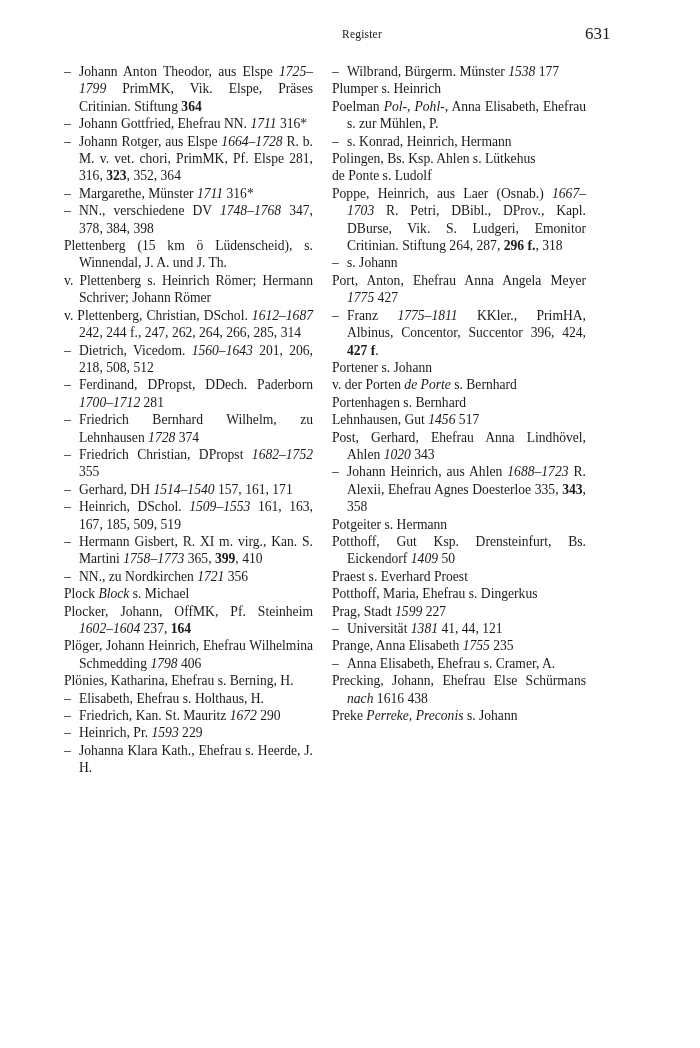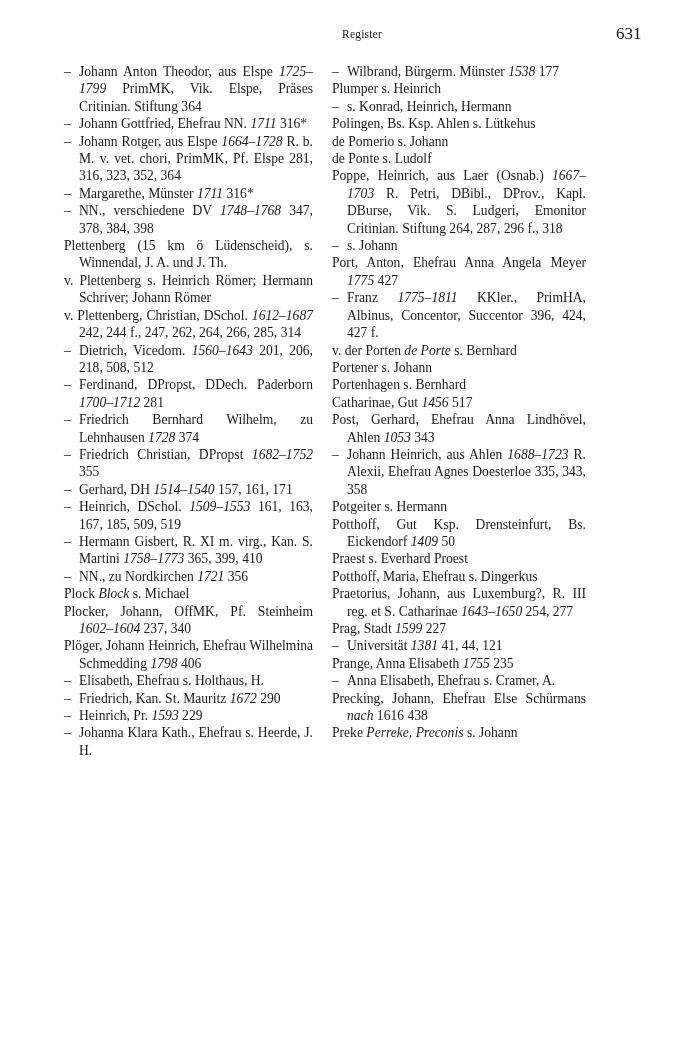--- a/index.html
+++ b/index.html
@@ -10,40 +10,40 @@
   }
   .running-head {
     position: absolute; top: 24px; left: 0; width: 700px; height: 24px;
   }
   .running-title {
     position: absolute; left: 12px; width: 700px; top: 4px; text-align: center;
     font-family: "Liberation Serif", serif; font-size: 11.5px; letter-spacing: 0.2px;
   }
   .page-number {
     position: absolute; left: 585px; top: 0px;
-    font-family: "Liberation Serif", serif; font-size: 17px; margin-left: 31px;
+    font-family: "Liberation Serif", serif; font-size: 17px;
   }
   .column {
     position: absolute; top: 63px;
     font-family: "Liberation Serif", serif; font-size: 13.6px; line-height: 17.4px;
   }
   .col-left { left: 64px; width: 249px; }
   .col-right { left: 332px; width: 254px; }
   .entry {
     position: relative; padding-left: 15px; text-indent: -15px;
     text-align: justify; text-align-last: left;
     hyphens: manual;
   }
   .entry.sub { padding-left: 15px; text-indent: 0; }
   .entry.sub .dash {
     position: absolute; left: 0; top: 0; width: 13px;
   }
   .entry.main { padding-left: 15px; text-indent: -15px; }
   .entry i { font-style: italic; }
-  .entry b { font-weight: normal; }
+  .entry b { font-weight: bold; }
 </style>
 </head>
 <body>
 
 <div class="running-head">
   <div class="running-title">Register</div>
   <div class="page-number">631</div>
 </div>
 
 <div class="column col-left">
@@ -57,48 +57,48 @@
     <div class="entry main"><span>v. Plettenberg, Christian, DSchol. </span><i>1612–1687</i><span> 242, 244 f., 247, 262, 264, 266, 285, 314</span></div>
     <div class="entry sub"><span class="dash">–</span><span>Dietrich, Vicedom. </span><i>1560–1643</i><span> 201, 206, 218, 508, 512</span></div>
     <div class="entry sub"><span class="dash">–</span><span>Ferdinand, DPropst, DDech. Pader­born </span><i>1700–1712</i><span> 281</span></div>
     <div class="entry sub"><span class="dash">–</span><span>Friedrich Bernhard Wilhelm, zu Lehnhausen </span><i>1728</i><span> 374</span></div>
     <div class="entry sub"><span class="dash">–</span><span>Friedrich Christian, DPropst </span><i>1682–1752</i><span> 355</span></div>
     <div class="entry sub"><span class="dash">–</span><span>Gerhard, DH </span><i>1514–1540</i><span> 157, 161, 171</span></div>
     <div class="entry sub"><span class="dash">–</span><span>Heinrich, DSchol. </span><i>1509–1553</i><span> 161, 163, 167, 185, 509, 519</span></div>
     <div class="entry sub"><span class="dash">–</span><span>Hermann Gisbert, R. XI m. virg., Kan. S. Martini </span><i>1758–1773</i><span> 365, </span><b>399</b><span>, 410</span></div>
     <div class="entry sub"><span class="dash">–</span><span>NN., zu Nordkirchen </span><i>1721</i><span> 356</span></div>
     <div class="entry main"><span>Plock </span><i>Block</i><span> s. Michael</span></div>
-    <div class="entry main"><span>Plocker, Johann, OffMK, Pf. Steinheim </span><i>1602–1604</i><span> 237, </span><b>340</b></div>
+    <div class="entry main"><span>Plocker, Johann, OffMK, Pf. Steinheim </span><i>1602–1604</i><span> 237, </span><b>164</b></div>
     <div class="entry main"><span>Plöger, Johann Heinrich, Ehefrau Wil­helmina Schmedding </span><i>1798</i><span> 406</span></div>
+    <div class="entry main"><span>Plönies, Katharina, Ehefrau s. Berning, H.</span></div>
     <div class="entry sub"><span class="dash">–</span><span>Elisabeth, Ehefrau s. Holthaus, H.</span></div>
     <div class="entry sub"><span class="dash">–</span><span>Friedrich, Kan. St. Mauritz </span><i>1672</i><span> 290</span></div>
     <div class="entry sub"><span class="dash">–</span><span>Heinrich, Pr. </span><i>1593</i><span> 229</span></div>
     <div class="entry sub"><span class="dash">–</span><span>Johanna Klara Kath., Ehefrau s. Heerde, J. H.</span></div>
   </div>
 <div class="column col-right">
     <div class="entry sub"><span class="dash">–</span><span>Wilbrand, Bürgerm. Münster </span><i>1538</i><span> 177</span></div>
     <div class="entry main"><span>Plumper s. Heinrich</span></div>
+    <div class="entry main"><span>Poelman </span><i>Pol-</i><span>, </span><i>Pohl-</i><span>, Anna Elisabeth, Ehefrau s. zur Mühlen, P.</span></div>
     <div class="entry sub"><span class="dash">–</span><span>s. Konrad, Heinrich, Hermann</span></div>
     <div class="entry main"><span>Polingen, Bs. Ksp. Ahlen s. Lütkehus</span></div>
-    <div class="entry main"><span>de Pomerio s. Johann</span></div>
     <div class="entry main"><span>de Ponte s. Ludolf</span></div>
     <div class="entry main"><span>Poppe, Heinrich, aus Laer (Osnab.) </span><i>1667–1703</i><span> R. Petri, DBibl., DProv., Kapl. DBurse, Vik. S. Lud­geri, Emonitor Critinian. Stiftung 264, 287, </span><b>296 f.</b><span>, 318</span></div>
     <div class="entry sub"><span class="dash">–</span><span>s. Johann</span></div>
     <div class="entry main"><span>Port, Anton, Ehefrau Anna Angela Meyer </span><i>1775</i><span> 427</span></div>
     <div class="entry sub"><span class="dash">–</span><span>Franz </span><i>1775–1811</i><span> KKler., PrimHA, Albinus, Concentor, Succentor 396, 424, </span><b>427 f</b><span>.</span></div>
+    <div class="entry main"><span>Portener s. Johann</span></div>
     <div class="entry main"><span>v. der Porten </span><i>de Porte</i><span> s. Bernhard</span></div>
-    <div class="entry main"><span>Portener s. Johann</span></div>
     <div class="entry main"><span>Portenhagen s. Bernhard</span></div>
-    <div class="entry main"><span>Catharinae, Gut </span><i>1456</i><span> 517</span></div>
-    <div class="entry main"><span>Post, Gerhard, Ehefrau Anna Lindhö­vel, Ahlen </span><i>1053</i><span> 343</span></div>
+    <div class="entry main"><span>Lehnhausen, Gut </span><i>1456</i><span> 517</span></div>
+    <div class="entry main"><span>Post, Gerhard, Ehefrau Anna Lindhö­vel, Ahlen </span><i>1020</i><span> 343</span></div>
     <div class="entry sub"><span class="dash">–</span><span>Johann Heinrich, aus Ahlen </span><i>1688–1723</i><span> R. Alexii, Ehefrau Agnes Doe­sterloe 335, </span><b>343</b><span>, 358</span></div>
     <div class="entry main"><span>Potgeiter s. Hermann</span></div>
     <div class="entry main"><span>Potthoff, Gut Ksp. Drensteinfurt, Bs. Eickendorf </span><i>1409</i><span> 50</span></div>
     <div class="entry main"><span>Praest s. Everhard Proest</span></div>
     <div class="entry main"><span>Potthoff, Maria, Ehefrau s. Dingerkus</span></div>
-    <div class="entry main"><span>Praetorius, Johann, aus Luxemburg?, R. III reg. et S. Catharinae </span><i>1643–1650</i><span> 254, </span><b>277</b></div>
     <div class="entry main"><span>Prag, Stadt </span><i>1599</i><span> 227</span></div>
     <div class="entry sub"><span class="dash">–</span><span>Universität </span><i>1381</i><span> 41, 44, 121</span></div>
     <div class="entry main"><span>Prange, Anna Elisabeth </span><i>1755</i><span> 235</span></div>
     <div class="entry sub"><span class="dash">–</span><span>Anna Elisabeth, Ehefrau s. Cramer, A.</span></div>
     <div class="entry main"><span>Precking, Johann, Ehefrau Else Schür­mans </span><i>nach</i><span> 1616 438</span></div>
     <div class="entry main"><span>Preke </span><i>Perreke, Preconis</i><span> s. Johann</span></div>
   </div>
 
 </body></html>

